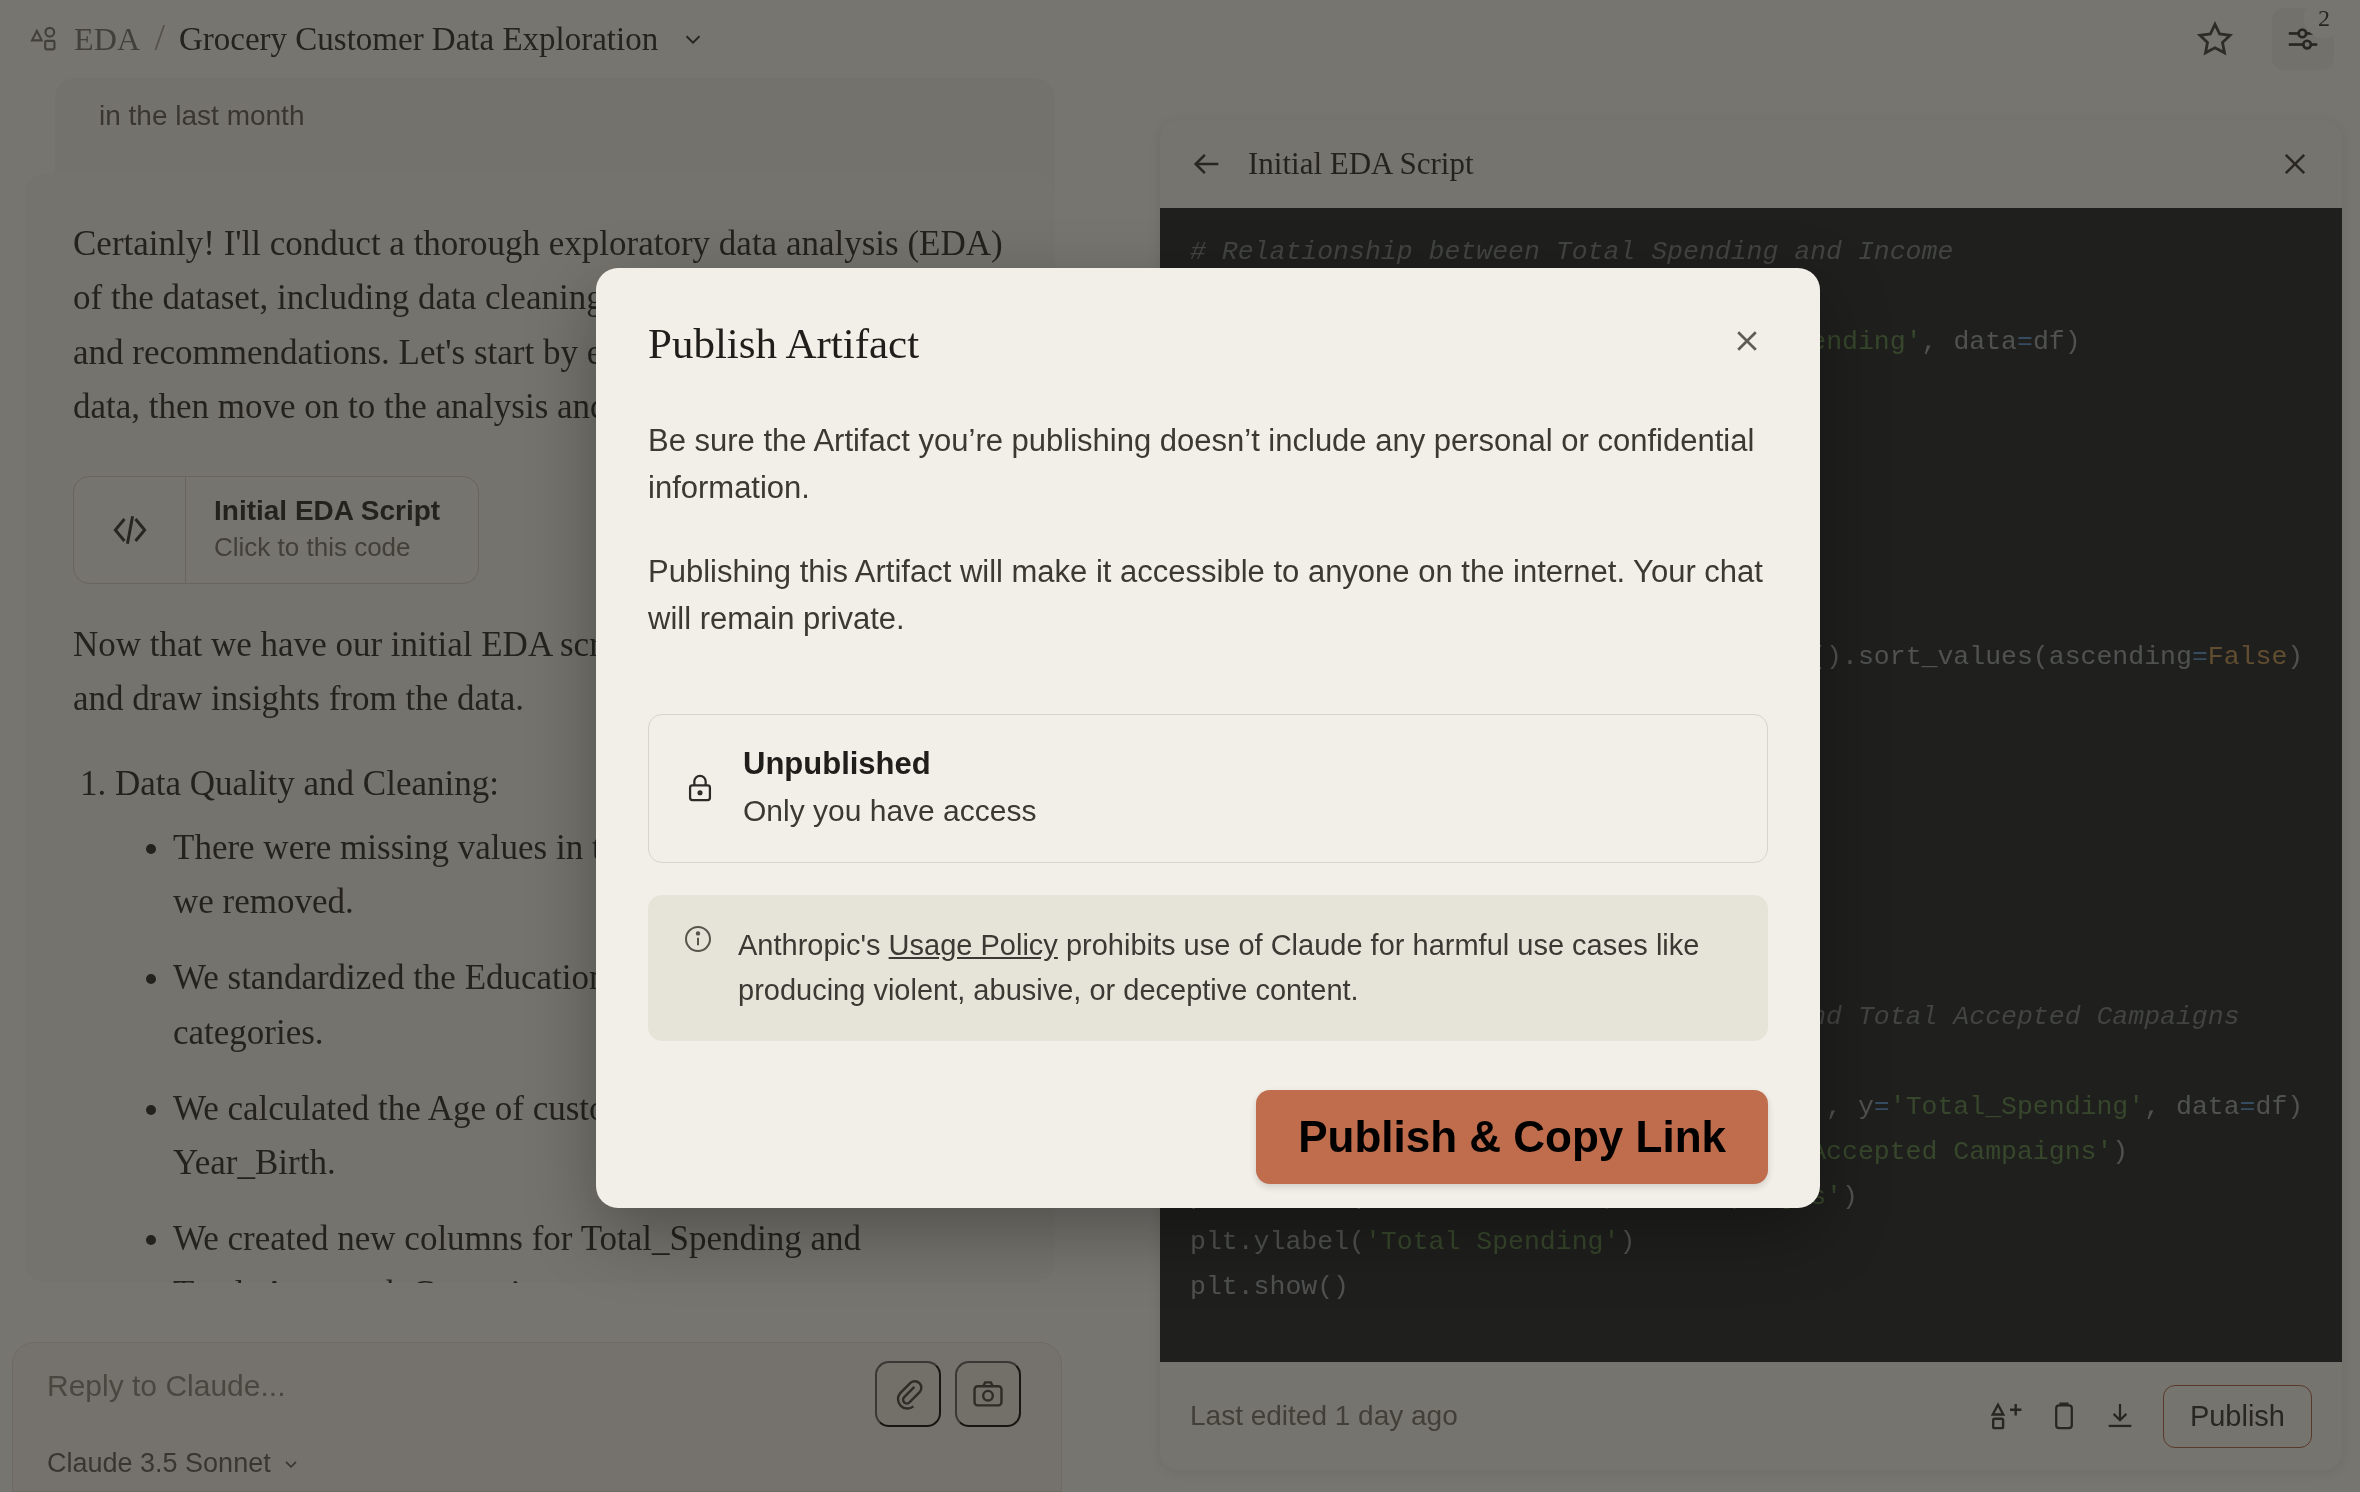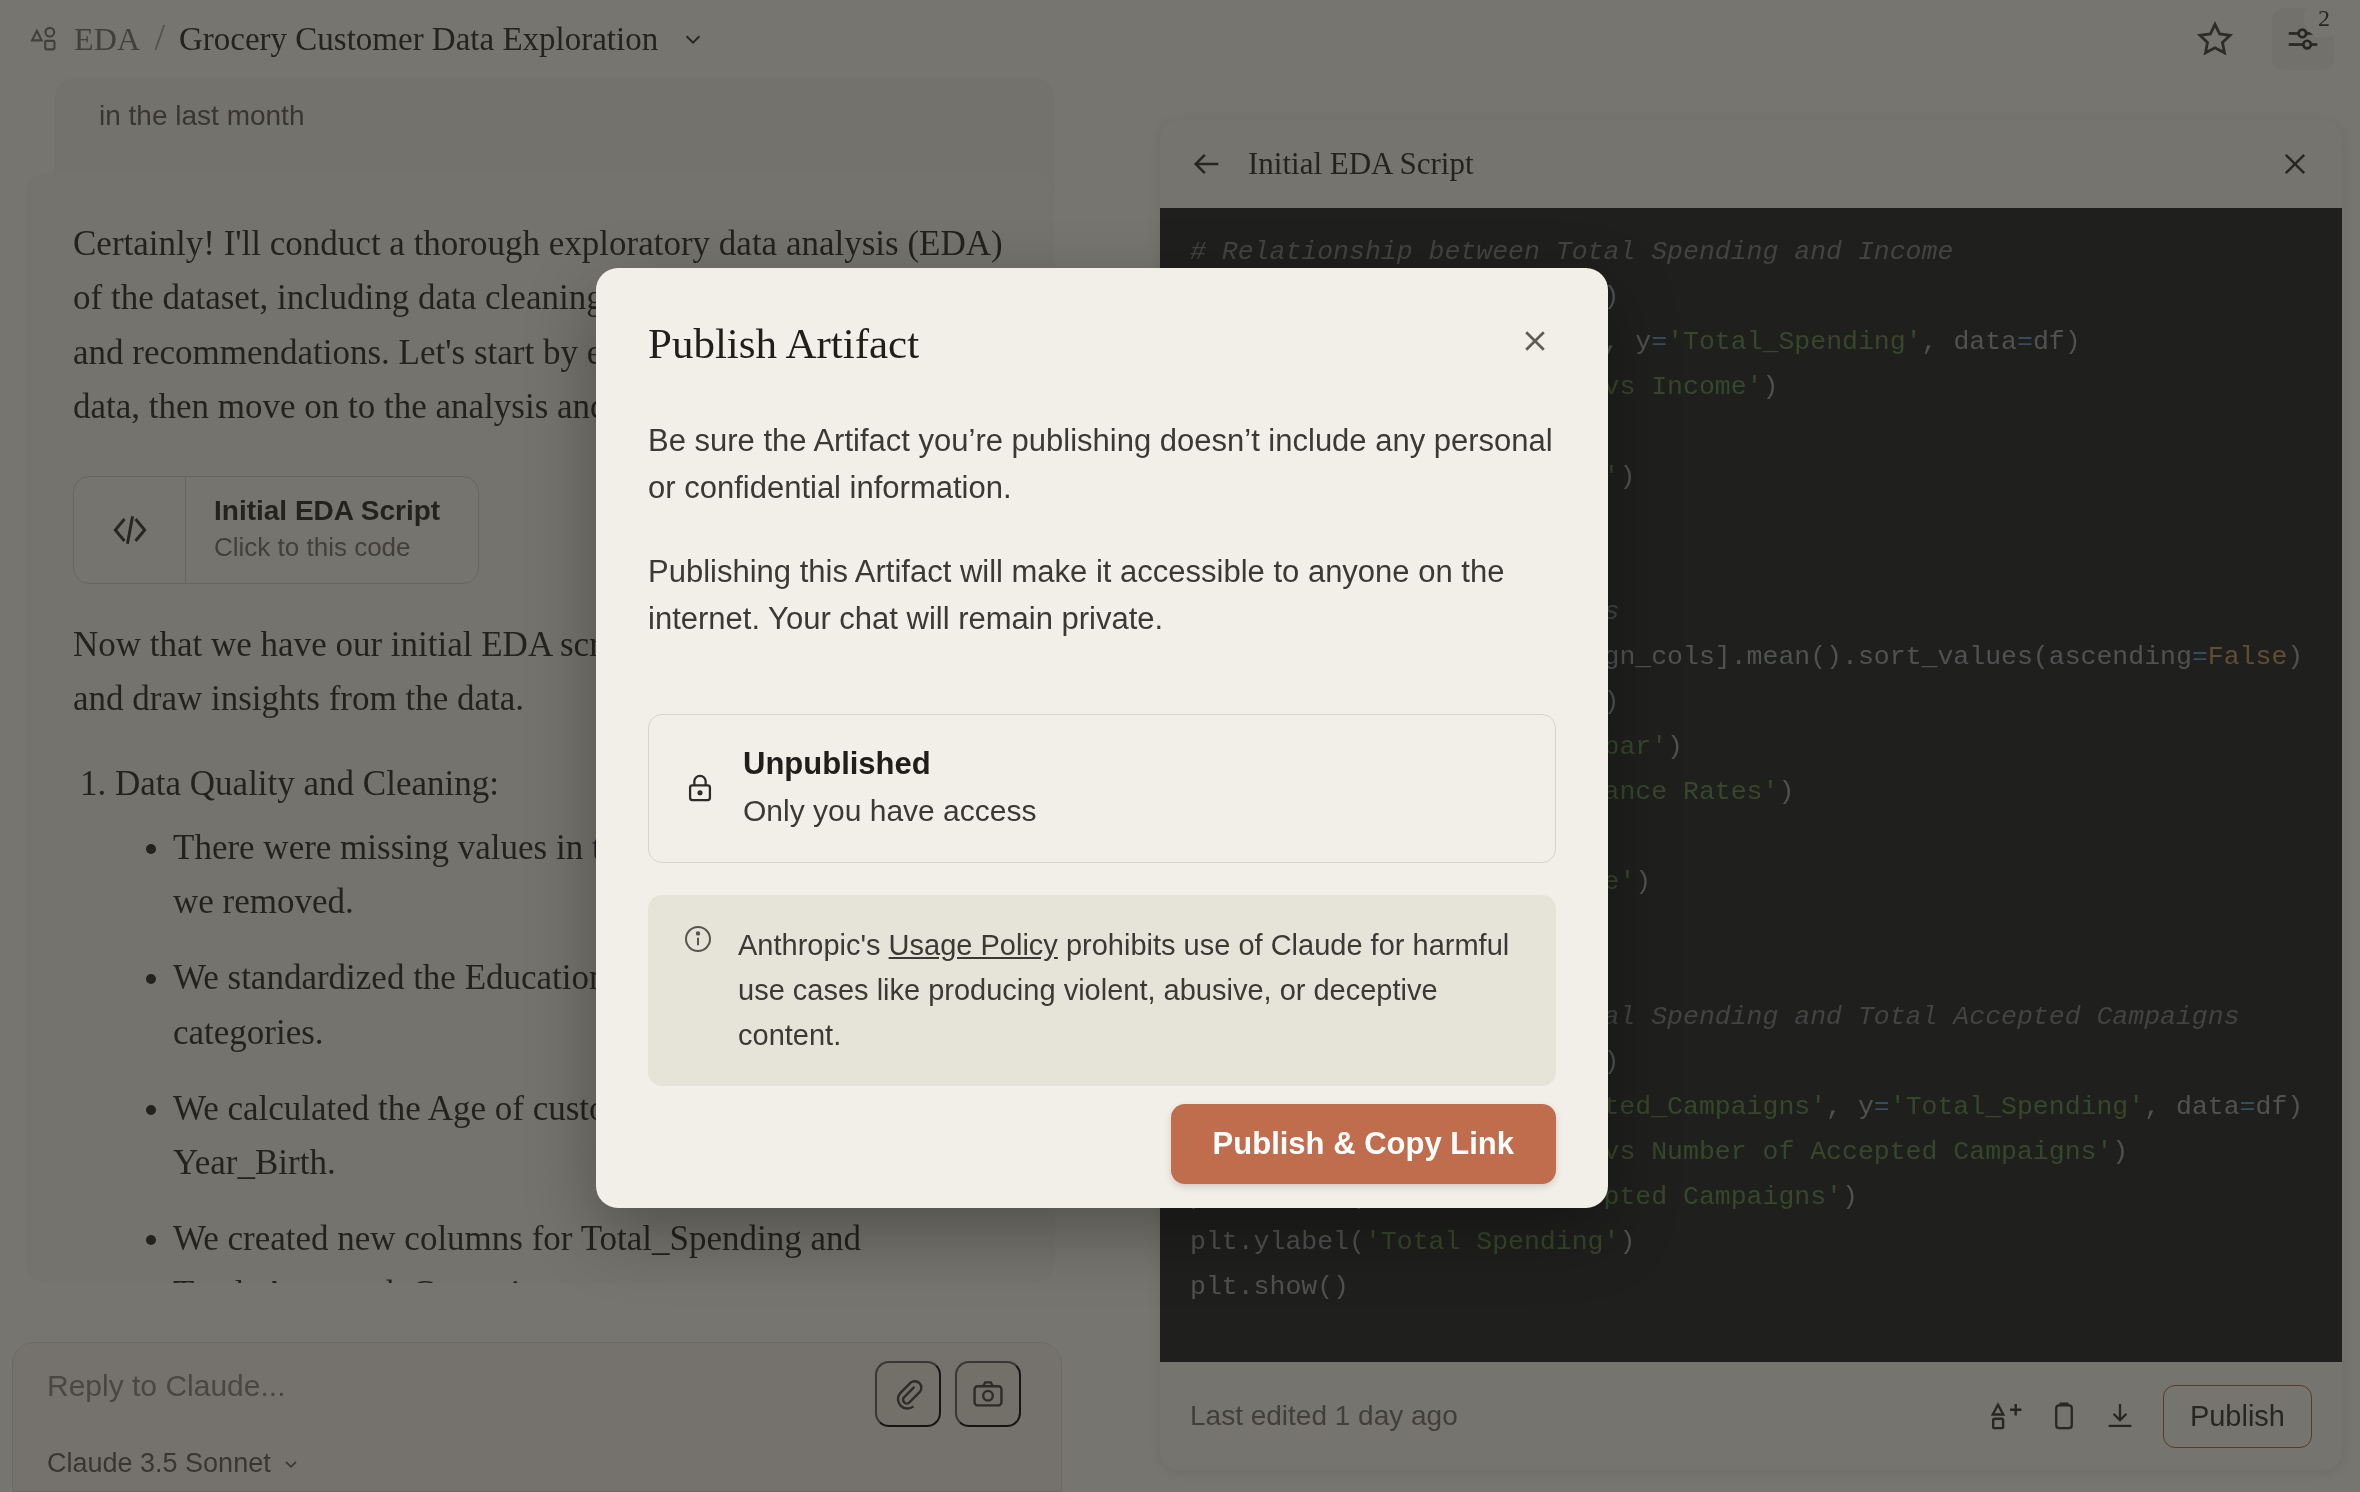--- a/index.html
+++ b/index.html
@@ -180,21 +180,21 @@
     padding: 14px 26px;
     font-family: "Liberation Sans", sans-serif;
     font-size: 29px;
   }
 
   
   .scrim { position: absolute; inset: 0; background: rgba(38,36,32,.60); }
 
   .modal {
     position: absolute; left: 596px; top: 268px;
-    width: 1012px; height: 940px;
+    width: 1224px; height: 940px;
     background: #f2efe8;
     border-radius: 22px;
     box-shadow: 0 24px 70px rgba(0,0,0,.30);
     padding: 52px 52px 24px 52px;
     display: flex; flex-direction: column;
   }
   .modal-head { display: flex; align-items: flex-start; }
   .modal-title {
     font-family: "Liberation Serif", serif;
     font-size: 43px; color: #1f1e1b; line-height: 1.1;
@@ -229,25 +229,25 @@
     display: flex; gap: 24px; align-items: flex-start;
   }
   .policy-box .txt {
     font-family: "Liberation Sans", sans-serif;
     font-size: 29px; line-height: 1.55; color: #3b3933;
   }
   .policy-box a { color: #3b3933; text-decoration: underline; }
 
   .modal-foot { margin-top: auto; display: flex; justify-content: flex-end; }
   .cta {
-    background: #bf6d4c; color: #ffffff; border: none;
+    background: #bf6d4c; color: #000000; border: none;
     border-radius: 14px;
     padding: 22px 42px;
     font-family: "Liberation Sans", sans-serif;
-    font-size: 31px; font-weight: bold;
+    font-size: 44px; font-weight: bold;
     box-shadow: 0 3px 7px rgba(0,0,0,.14);
   }
 
   .sv { display: block; }
 </style>
 </head>
 <body>
 
 <div id="root">
 

